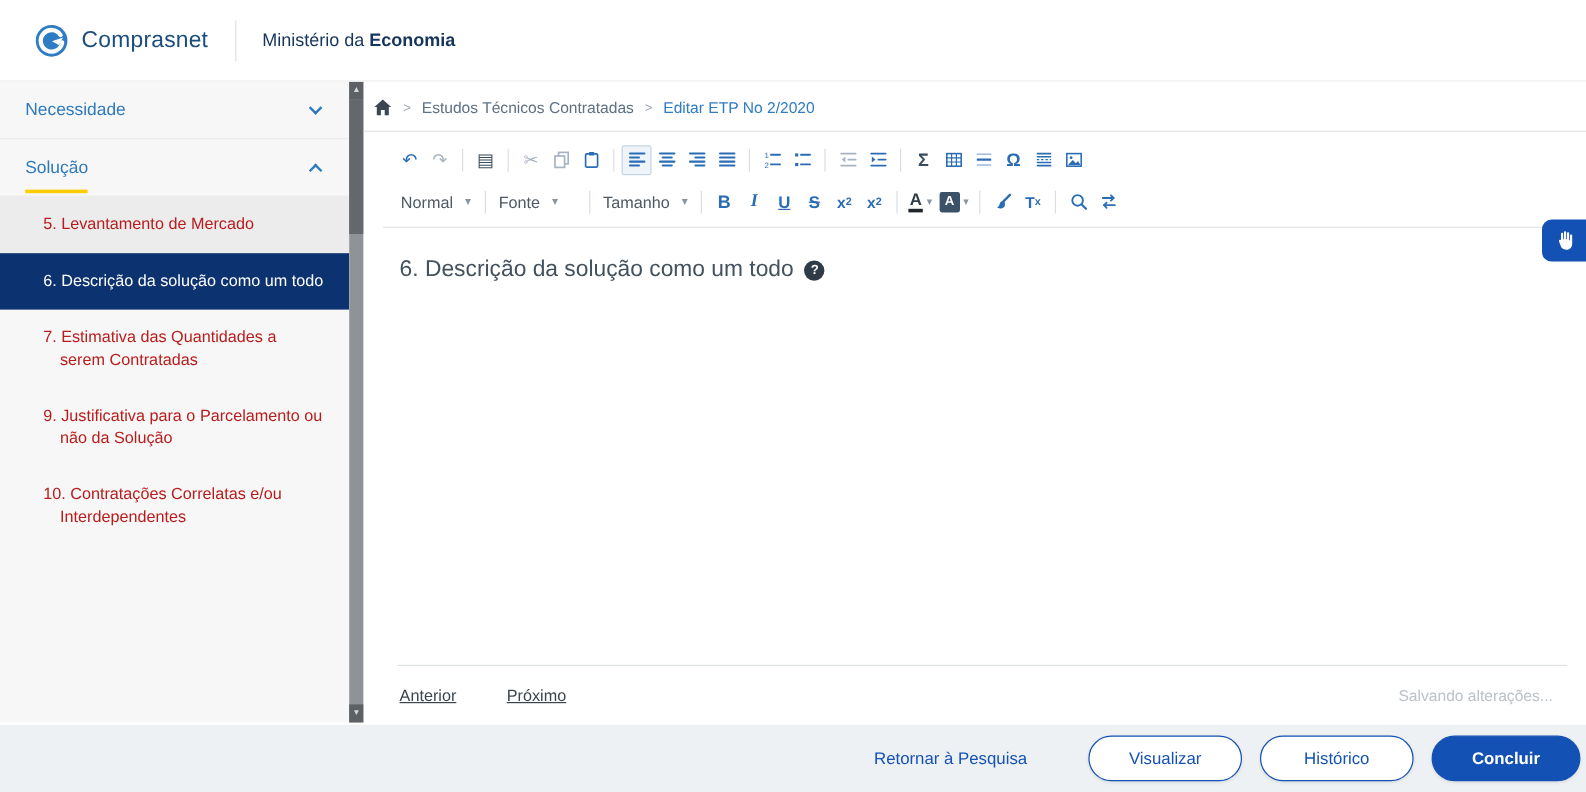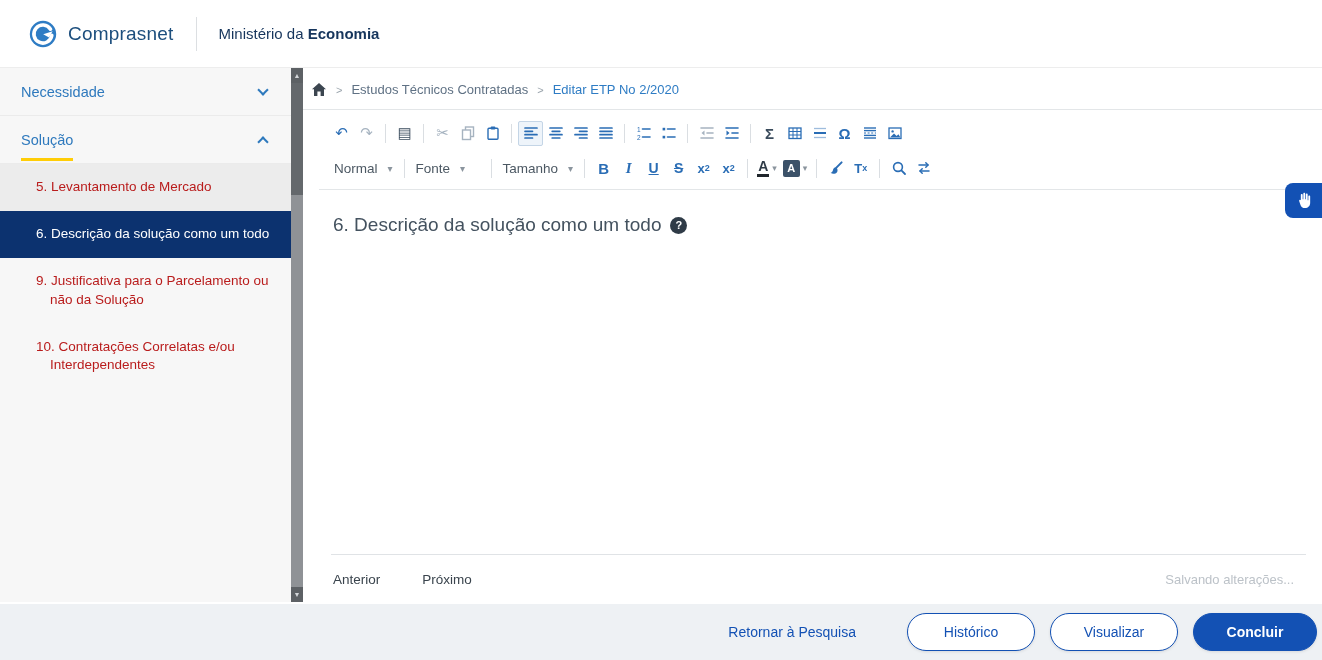--- a/index.html
+++ b/index.html
@@ -63,21 +63,21 @@
   .omega{font-weight:700;font-size:15px}
   .colA{font-weight:700;font-size:14px;color:#2f3b47;border-bottom:3px solid #20262c;line-height:1.05;padding:0 1px}
   .bgA{width:17px;height:17px;background:#3b5168;color:#fff;font-weight:700;font-size:11px;border-radius:2px;display:flex;align-items:center;justify-content:center}
   svg.ic{display:block}
 
   
   .ebody{flex:1;padding:24px 30px;cursor:text}
   .eheading{display:flex;align-items:center;gap:9px;font-size:19px;color:#44525f}
   .help{width:17px;height:17px;border-radius:50%;background:#2f3b47;color:#fff;font-size:11px;font-weight:700;display:flex;align-items:center;justify-content:center;cursor:pointer;flex:none}
   .efoot{display:flex;align-items:center;margin:0 16px 0 28px;border-top:1px solid #e0e3e6;padding:17px 2px 15px}
-  .enav{color:#3a444d;font-size:13.5px;margin-right:42px;cursor:pointer}
+  .enav{color:#3a444d;font-size:13.5px;text-decoration:underline;margin-right:42px;cursor:pointer}
   .status{margin-left:auto;color:#bcc2c8;font-size:13px;padding-right:10px}
 
   
   .footer{position:absolute;left:0;right:0;bottom:0;height:56px;background:#eef1f4;display:flex;align-items:center;justify-content:flex-end;gap:15px;padding-right:5px}
   .flink{color:#1351b4;font-size:14px;margin-right:36px;cursor:pointer}
   .pill{height:38px;min-width:128px;padding:0 26px;border-radius:20px;border:1px solid #1351b4;background:#fff;color:#1351b4;font-size:14px;display:flex;align-items:center;justify-content:center;cursor:pointer;box-shadow:0 1px 3px rgba(0,0,0,.10)}
   .pill.primary{background:#1351b4;color:#fff;font-weight:700;min-width:124px}
 
   
   .vlibras{position:absolute;right:0;top:183px;width:37px;height:35px;background:#1351b4;border-radius:8px 0 0 8px;display:flex;align-items:center;justify-content:center;cursor:pointer;z-index:6}
@@ -107,20 +107,21 @@
     <div class="sb-sec">
       <span class="lbl">Necessidade</span>
       <span class="chev"></span>
     </div>
     <div class="sb-sec current">
       <span class="lbl">Solução</span>
       <span class="chev up"></span>
     </div>
     <div class="sb-item alt">5. Levantamento de Mercado</div>
     <div class="sb-item selected">6. Descrição da solução como um todo</div>
+    <div class="sb-item">7. Estimativa das Quantidades a serem Contratadas</div>
     <div class="sb-item">9. Justificativa para o Parcelamento ou não da Solução</div>
     <div class="sb-item">10. Contratações Correlatas e/ou Interdependentes</div>
   </div>
 
   <div class="vscroll">
     <div class="vs-btn">▲</div>
     <div class="vs-thumb"></div>
     <div class="vs-btn bottom">▼</div>
   </div>
 
@@ -363,22 +364,22 @@
 
     <div class="efoot">
       <span class="enav">Anterior</span>
       <span class="enav">Próximo</span>
       <span class="status">Salvando alterações...</span>
     </div>
   </div>
 
   <div class="footer">
     <span class="flink">Retornar à Pesquisa</span>
+    <button class="pill">Visualizar</button>
     <button class="pill">Histórico</button>
-    <button class="pill">Visualizar</button>
     <button class="pill primary">Concluir</button>
   </div>
 
   <div class="vlibras">
     <svg width="20" height="20" viewBox="0 0 24 24">
       <path fill="#fff" d="M8.2 12V4.8c0-.7.5-1.2 1.1-1.2s1.1.5 1.1 1.2V10h.8V3.2c0-.7.5-1.2 1.1-1.2s1.1.5 1.1 1.2V10h.8V4.2c0-.7.5-1.2 1.1-1.2s1.1.5 1.1 1.2V11h.8V6.6c0-.7.5-1.2 1.1-1.2s1.1.5 1.1 1.2v7.6c0 4-2.6 6.3-6.1 6.3-3 0-4.8-1.7-5.6-4.1l-1.5-4.4c-.2-.7.1-1.3.7-1.5.5-.2 1.1 0 1.4.6l1 2z"></path>
     </svg>
   </div>
 
 </div>

